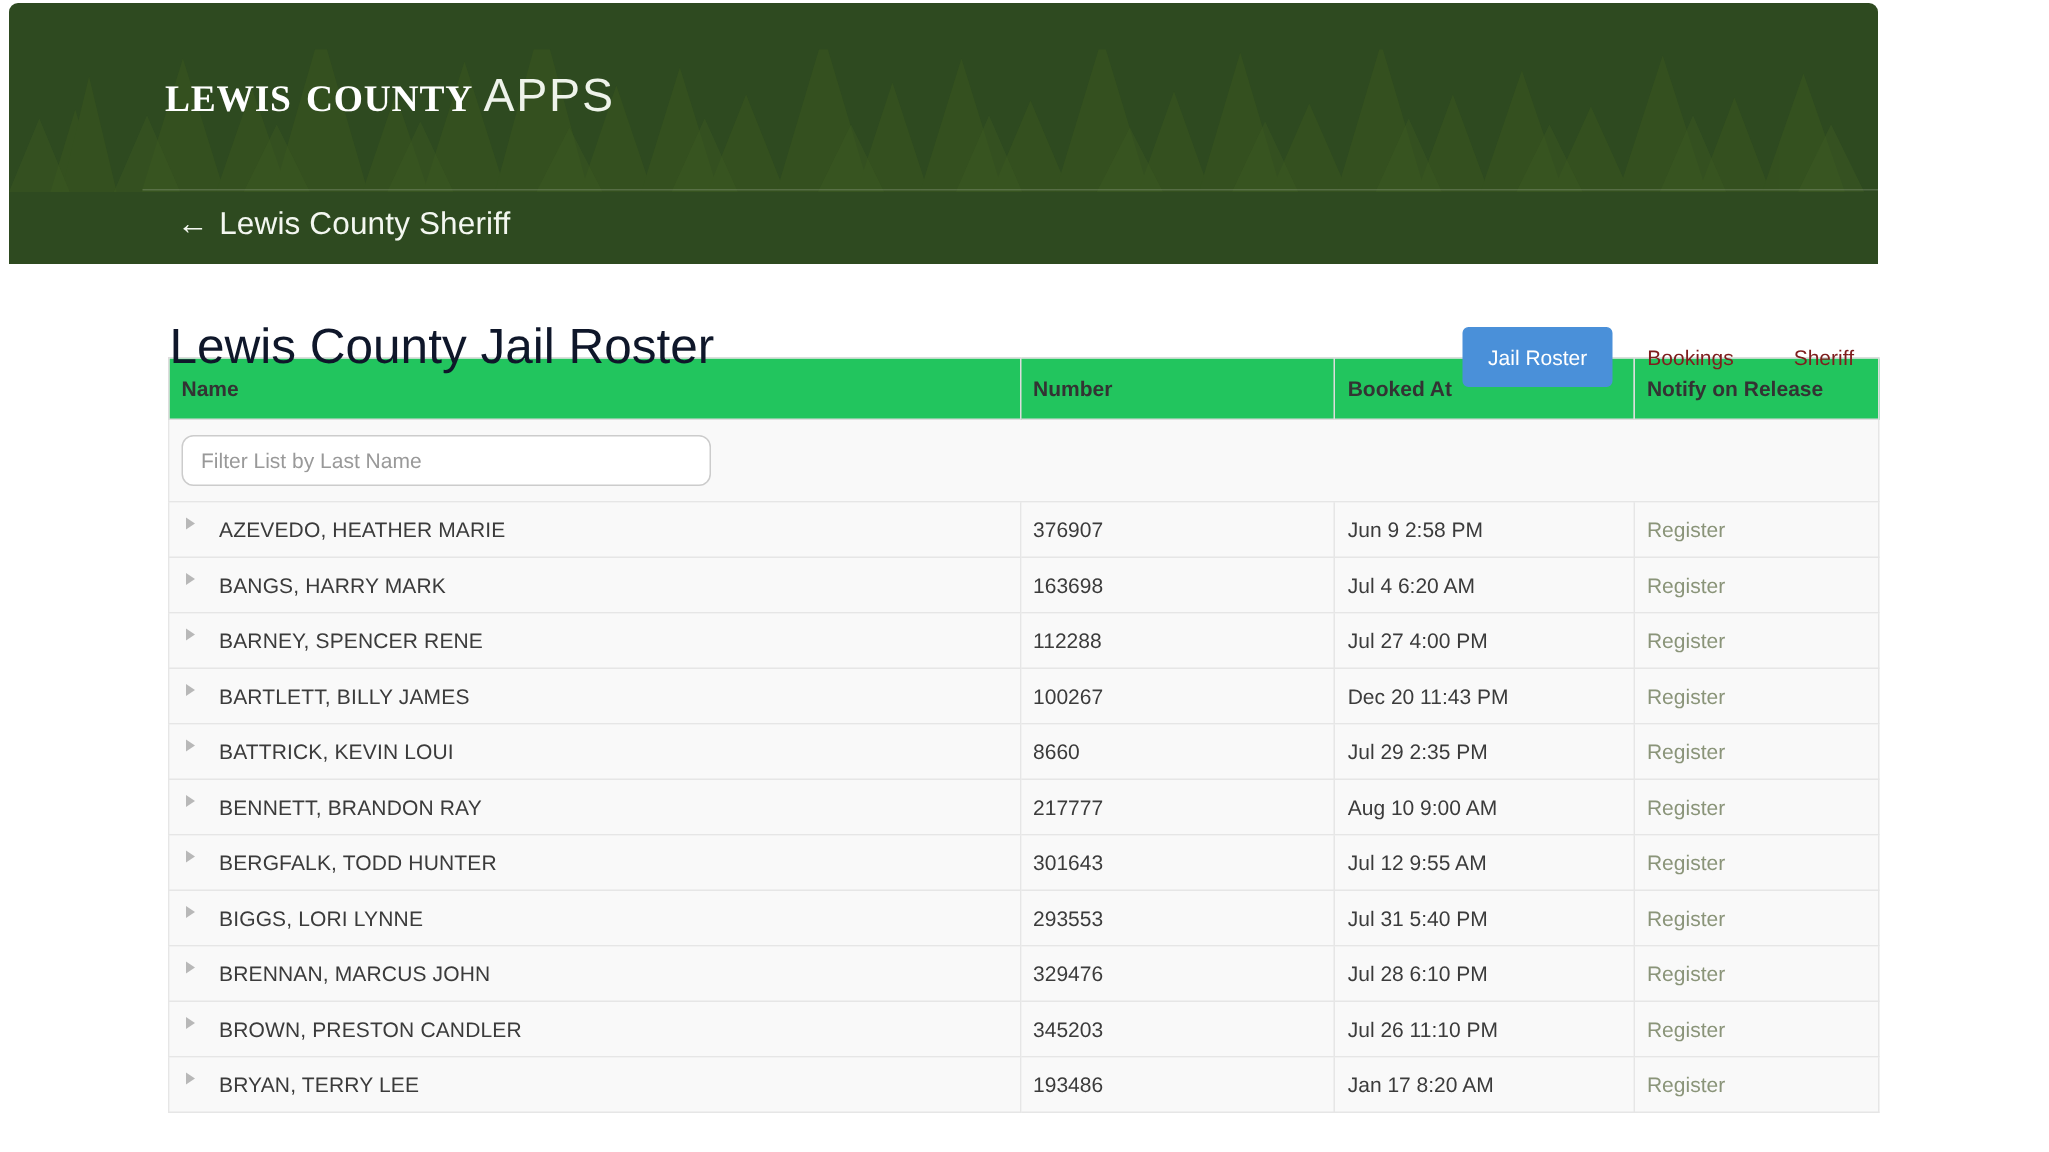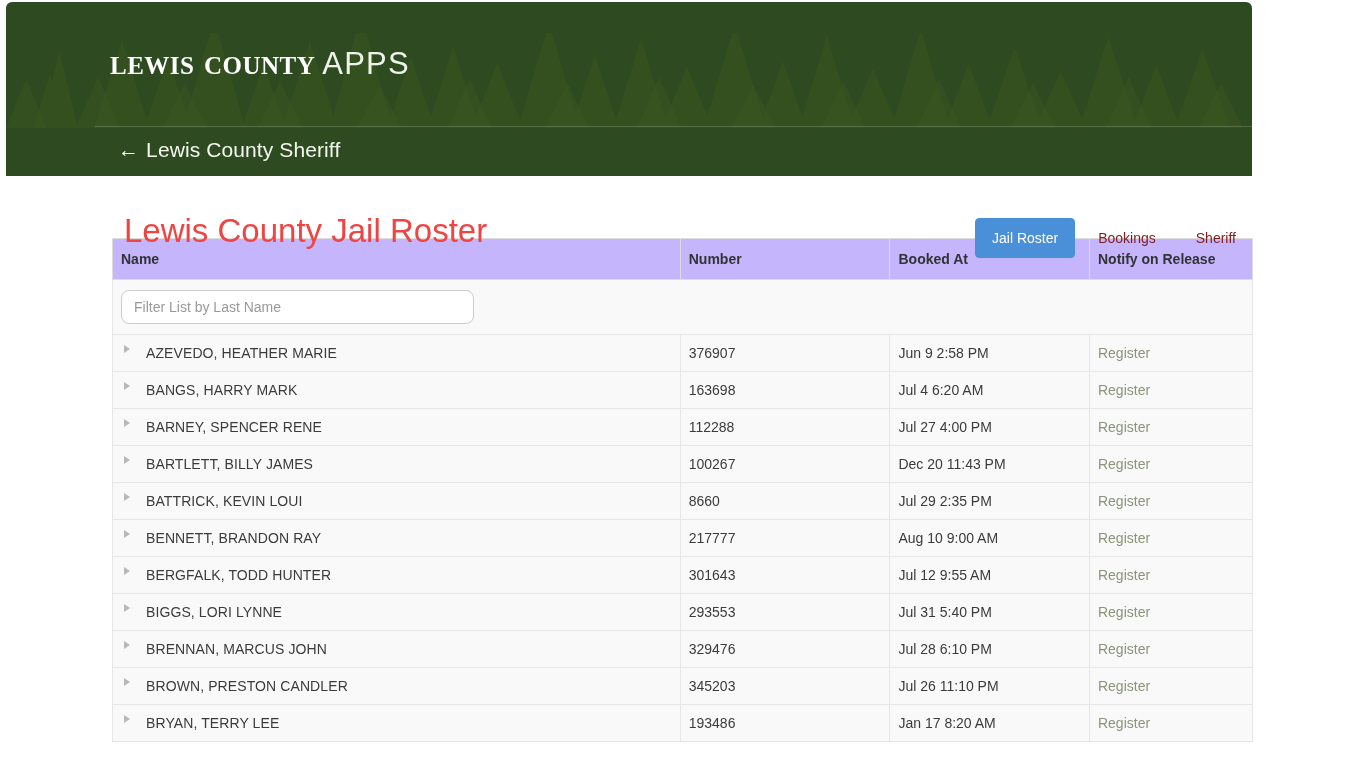--- a/index.html
+++ b/index.html
@@ -76,24 +76,24 @@
     left: 0; top: 176px;
     width: 1366px;
   }
   .page-head {
     position: relative;
     height: 62px;
     margin: 0 113px 0 112px;
   }
   .page-title {
     position: absolute;
-    left: 12px; top: 36px;
+    left: 1px; top: 36px;
     font-size: 33px;
     font-weight: normal;
-    color: #ef4444;
+    color: #0f172a;
     margin: 0;
     white-space: nowrap;
   }
   .view-tabs {
     position: absolute;
     right: 0; top: 42px;
     display: flex;
     align-items: flex-start;
     gap: 0px;
   }
@@ -128,21 +128,21 @@
     table-layout: fixed;
     font-size: 14px;
   }
   table.roster th {
     text-align: left;
     font-weight: bold;
     color: #333333;
     font-size: 14px;
     padding: 12px 8px 12px 8px;
     border: 1px solid #dddddd;
-    background: #c4b5fd;
+    background: #22c55e;
     white-space: nowrap;
   }
   table.roster td {
     padding: 10px 8px;
     border: 1px solid #e6e6e6;
     color: #3b3b3b;
     background: #f9f9f9;
     vertical-align: middle;
     white-space: nowrap;
     overflow: hidden;

